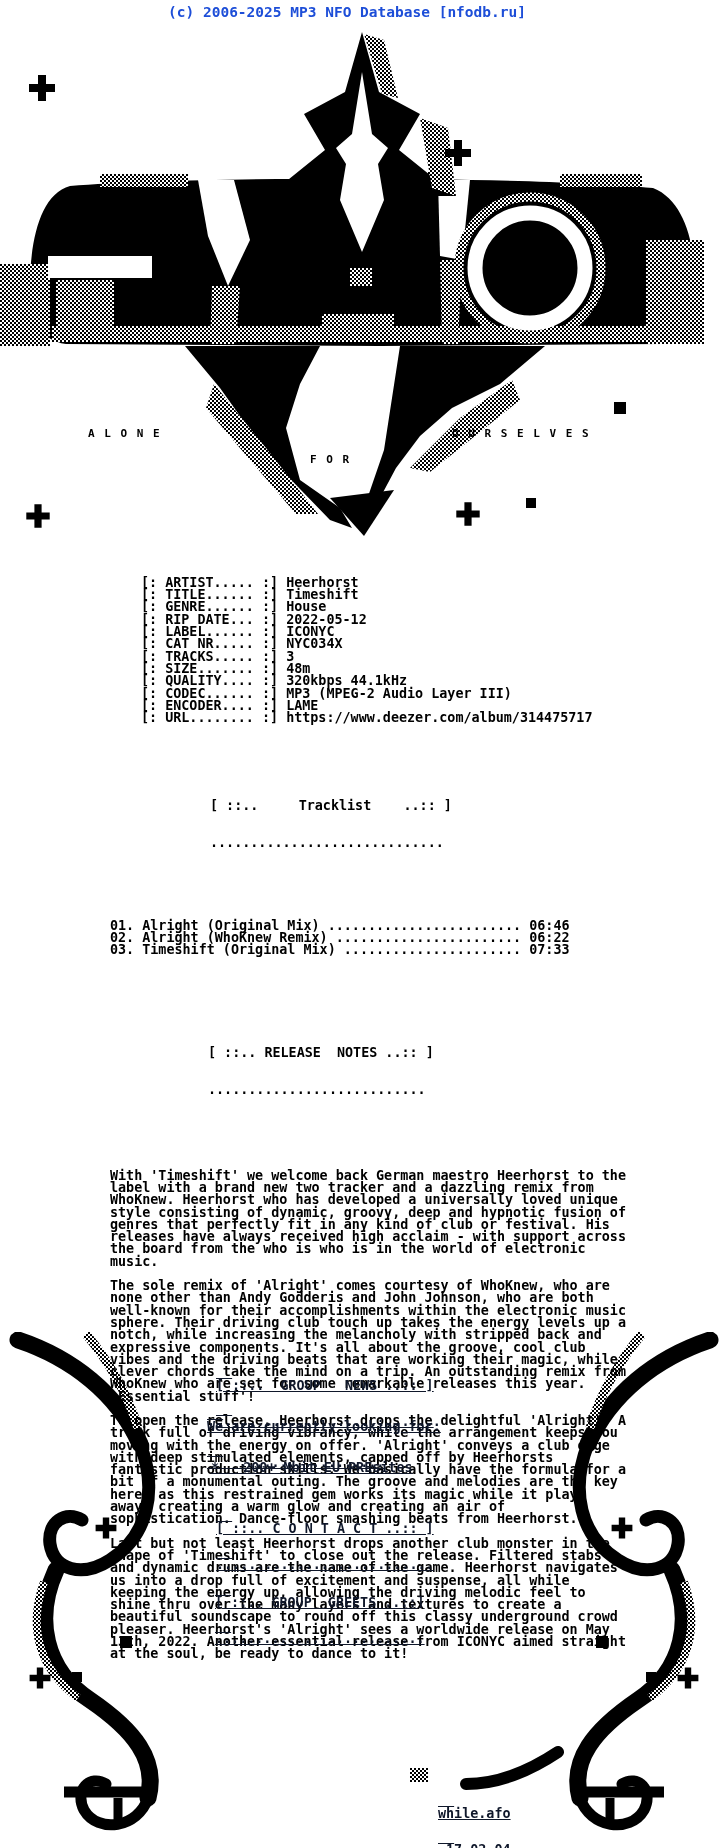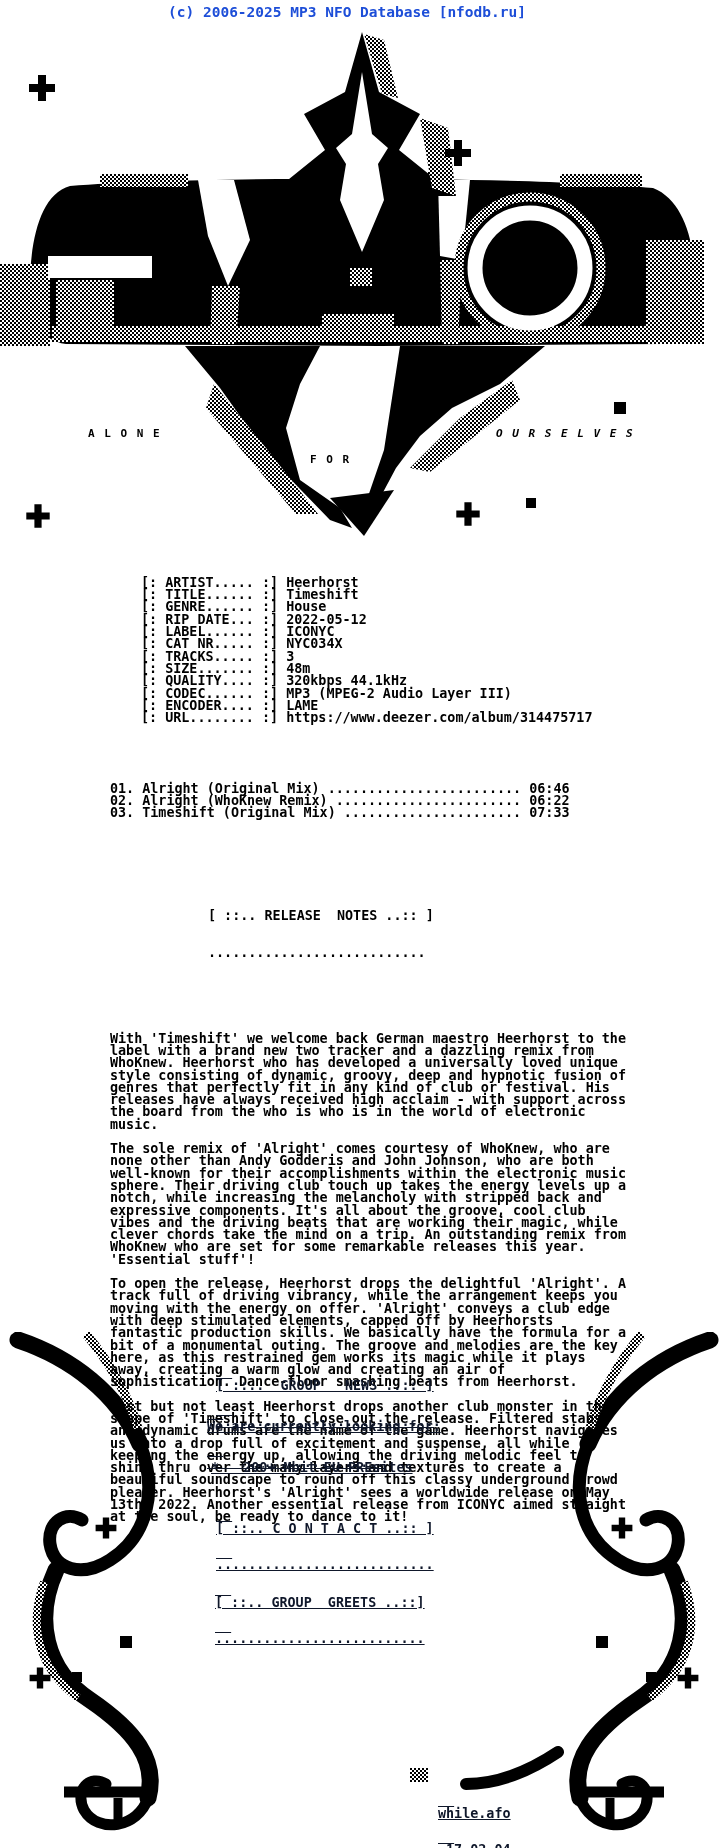--- a/index.html
+++ b/index.html
@@ -20,21 +20,21 @@
     font: bold 14.5px/18px "DejaVu Sans Mono", monospace;
     z-index: 2; white-space: pre;
   }
 
   .logo-word {
     position: absolute; z-index: 2;
     font: bold 11px/12px "DejaVu Sans Mono", monospace;
     letter-spacing: 1.5px; color: #000; white-space: pre;
   }
   #w-alone { left: 88px;  top: 428px; }
-  #w-our   { left: 496px; top: 428px; font-style: italic; }
+  #w-our   { left: 452px; top: 428px; }
   #w-for   { left: 310px; top: 454px; }
 
   #nfo-main {
     position: absolute; left: 110px; top: 540px; z-index: 2;
     font: bold 13.4px/12.3px "DejaVu Sans Mono", monospace;
     color: #000; white-space: pre;
   }
   .nfo-line { white-space: pre; }
   #meta-block { margin-left: 31px; }
   #tracklist-header { margin: 14px 0 0 100px; }
@@ -108,20 +108,24 @@
 </svg>
 
 <span class="logo-word" id="w-alone">A L O N E</span>
 <span class="logo-word" id="w-for">F O R</span>
 <span class="logo-word" id="w-our">O U R S E L V E S</span>
 
 <div id="nfo-main">
 
   <div id="meta-block"><div class="nfo-line"><span>[: ARTIST..... :]</span> <span>Heerhorst</span></div><div class="nfo-line"><span>[: TITLE...... :]</span> <span>Timeshift</span></div><div class="nfo-line"><span>[: GENRE...... :]</span> <span>House</span></div><div class="nfo-line"><span>[: RIP DATE... :]</span> <span>2022-05-12</span></div><div class="nfo-line"><span>[: LABEL...... :]</span> <span>ICONYC</span></div><div class="nfo-line"><span>[: CAT NR..... :]</span> <span>NYC034X</span></div><div class="nfo-line"><span>[: TRACKS..... :]</span> <span>3</span></div><div class="nfo-line"><span>[: SIZE....... :]</span> <span>48m</span></div><div class="nfo-line"><span>[: QUALITY.... :]</span> <span>320kbps 44.1kHz</span></div><div class="nfo-line"><span>[: CODEC...... :]</span> <span>MP3 (MPEG-2 Audio Layer III)</span></div><div class="nfo-line"><span>[: ENCODER.... :]</span> <span>LAME</span></div><div class="nfo-line"><span>[: URL........ :]</span> <span>https://www.deezer.com/album/314475717</span></div></div>
 
+  <div id="tracklist-header">
+    <pre>[ ::..     Tracklist    ..:: ]</pre>
+    <pre>.............................</pre>
+  </div>
 
   <div id="track-rows"><div class="nfo-line"><span>01.</span> <span>Alright (Original Mix)</span> <span>........................</span> <span>06:46</span></div><div class="nfo-line"><span>02.</span> <span>Alright (WhoKnew Remix)</span> <span>.......................</span> <span>06:22</span></div><div class="nfo-line"><span>03.</span> <span>Timeshift (Original Mix)</span> <span>......................</span> <span>07:33</span></div></div>
 
   <div id="rn-header">
     <pre>[ ::.. RELEASE  NOTES ..:: ]</pre>
     <pre>...........................</pre>
   </div>
 
   <div id="rn-paragraphs"><pre class="para">With 'Timeshift' we welcome back German maestro Heerhorst to the
 label with a brand new two tracker and a dazzling remix from

